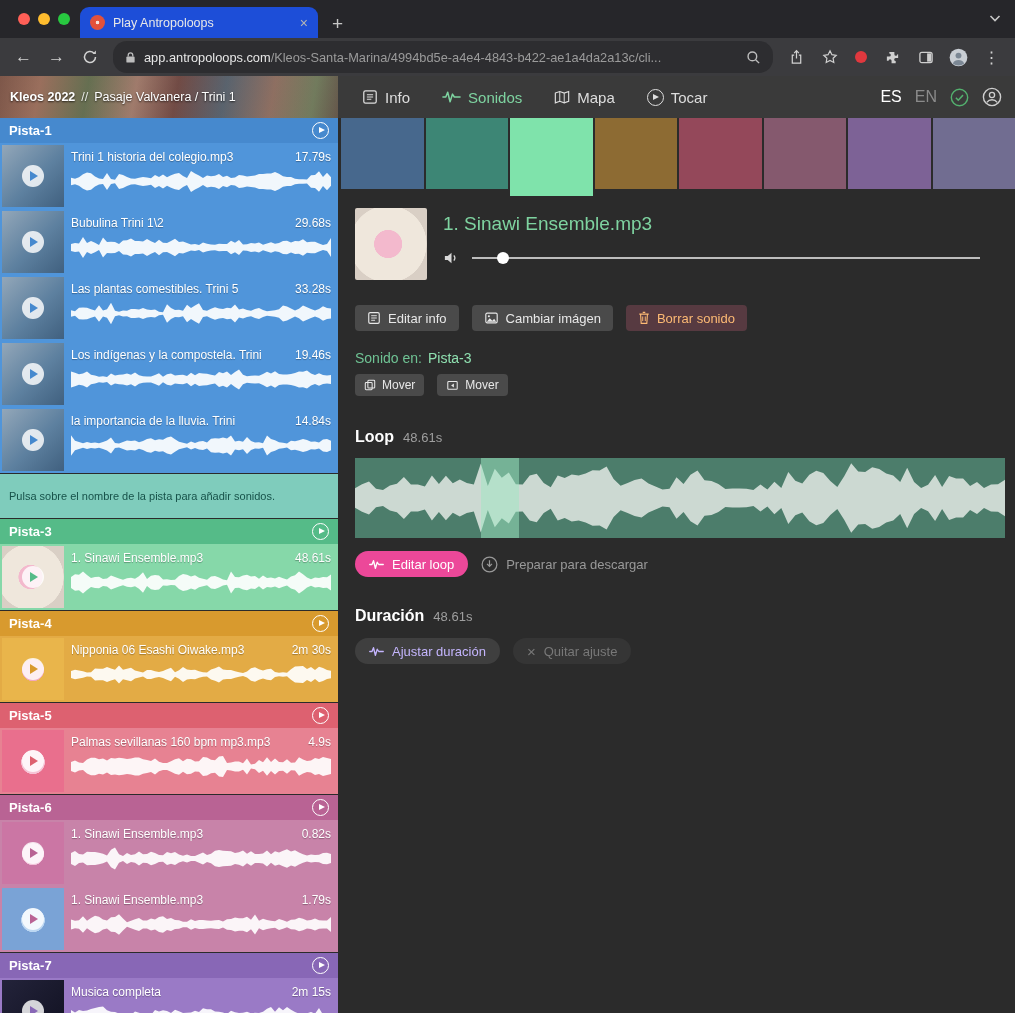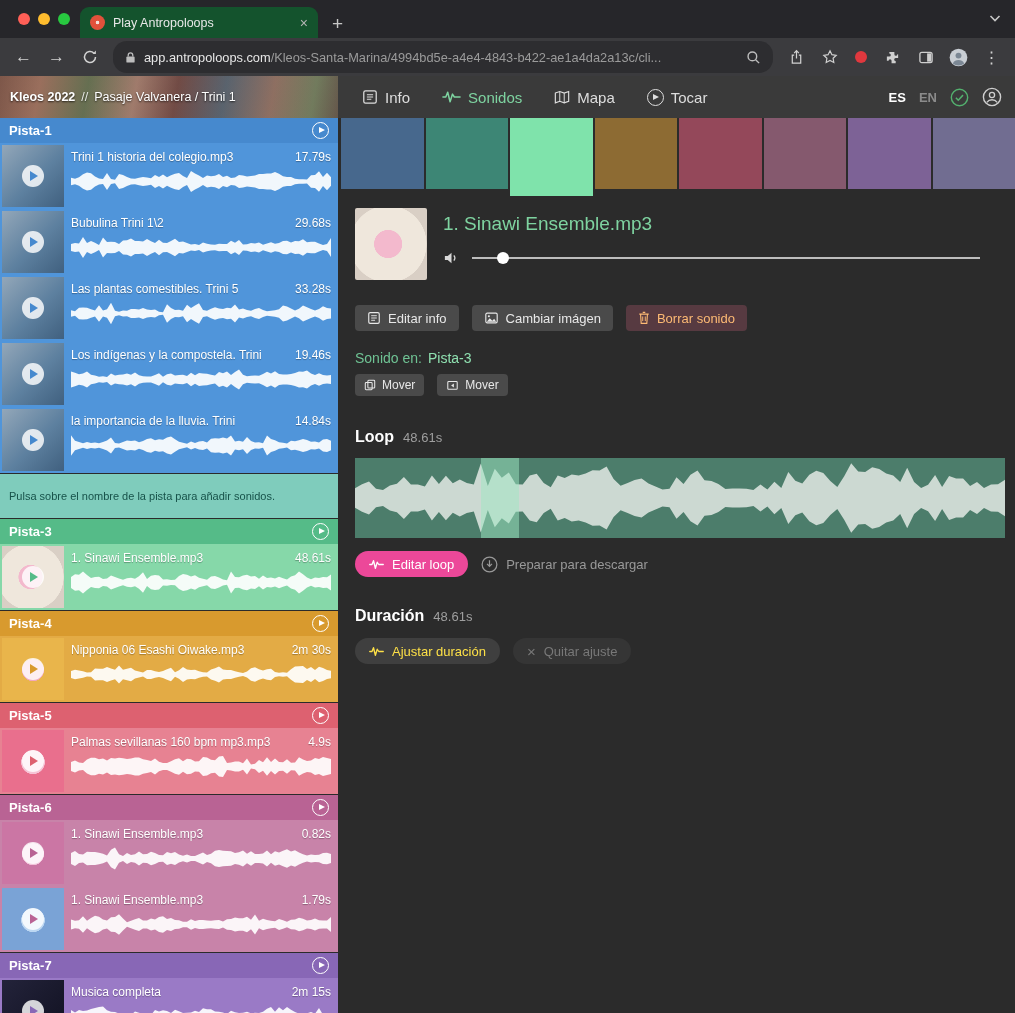--- a/index.html
+++ b/index.html
@@ -5,21 +5,21 @@
   *{box-sizing:border-box;margin:0;padding:0}
   html,body{width:1015px;height:1013px;overflow:hidden;background:#2b2b2b;
     font-family:"Liberation Sans", sans-serif;}
   .window{width:1015px;height:1013px;display:flex;flex-direction:column}
 
   
   .tabstrip{height:38px;background:#26262a;position:relative;display:flex;align-items:flex-end;flex:none}
   .traffic{position:absolute;left:18px;top:13px;display:flex;gap:8px}
   .tl{width:12px;height:12px;border-radius:50%;display:inline-block}
   .tl-red{background:#ff5f57}.tl-yellow{background:#febc2e}.tl-green{background:#28c840}
-  .tab{margin-left:80px;width:238px;height:31px;background:#14532d;border-radius:9px 9px 0 0;
+  .tab{margin-left:80px;width:238px;height:31px;background:#1d4ed8;border-radius:9px 9px 0 0;
     display:flex;align-items:center;padding:0 10px;gap:8px}
   .favicon{width:15px;height:15px;border-radius:50%;flex:none;
     background:radial-gradient(circle,#f4e0d8 0 18%,#e2513b 19%)}
   .tab-title{font-size:12.5px;color:#e8e8e8;flex:1;white-space:nowrap;overflow:hidden}
   .tab-close{color:#b5b5b5;font-size:14px;line-height:1;cursor:default}
   .newtab{color:#c6c6c6;font-size:19px;margin-left:14px;align-self:center;margin-top:10px}
   .tab-chevron{position:absolute;right:14px;top:14px;color:#c6c6c6;display:flex}
 
   .toolbar{height:38px;background:#3b3b3e;display:flex;align-items:center;padding:0 10px;gap:6px;flex:none}
   .tbtn{width:27px;height:27px;display:flex;align-items:center;justify-content:center;color:#d2d2d2;
@@ -38,21 +38,21 @@
     font-size:12.5px;color:#fff;text-shadow:0 1px 2px rgba(0,0,0,.7);overflow:hidden;white-space:nowrap;
     background:
       linear-gradient(rgba(40,30,30,.25),rgba(40,30,30,.25)),
       linear-gradient(100deg,#9a6a58 0,#c08a72 12%,#7a8a62 26%,#c89a86 40%,#8a5a52 52%,#6a7a88 66%,#b08a78 80%,#8a9a72 92%,#7a6a5a 100%)}
   .crumb-strong{font-weight:bold}
   .crumb-sep{opacity:.85}
   .app-nav{display:flex;align-items:center;gap:32px;padding-left:24px;color:#dedede;font-size:15px}
   .nav-item{display:flex;align-items:center;gap:7px;cursor:default}
   .nav-item.active{color:#7ed3a0}
   .header-right{margin-left:auto;display:flex;align-items:center;gap:13px;padding-right:13px}
-  .lang{font-size:13px;color:#8b8b8b;font-weight:bold}
+  .lang{font-size:16px;color:#8b8b8b;font-weight:normal}
   .lang.active{color:#ffffff}
   .hicon{display:flex}
 
   
   .app-body{display:flex;height:895px;flex:none}
   .sidebar{width:338px;flex:none;overflow:hidden;background:#2b2b2b}
   .content{flex:1;background:#2b2b2b;overflow:hidden;padding-left:3px}
 
   
   .track{margin-bottom:1px}
@@ -110,21 +110,21 @@
   .sonido-label{color:#6fc394}
   .sonido-track{color:#8fe0b0}
   .section-h{font-size:16px;color:#fff;font-weight:bold;display:flex;align-items:baseline}
   .sec-val{font-size:13px;color:#9f9f9f;font-weight:normal;margin-left:9px}
   .loop-wave{height:80px;background:#4c7d6b;position:relative}
   .wave-big{height:100%;margin:0}
   .loop-sel{position:absolute;left:126px;top:0;width:38px;height:100%;background:rgba(158,232,193,.5)}
   .pill{display:inline-flex;align-items:center;gap:8px;border:none;border-radius:14px;height:26px;
     padding:0 14px;font-size:13px;font-family:inherit;cursor:default}
   .pill-green{background:#ec4899;color:#fff}
-  .pill-dark{background:#3f3f3f;color:#fde047}
+  .pill-dark{background:#3f3f3f;color:#c4b5fd}
   .pill-ghost{background:#353535;color:#787878}
   .xico{font-size:15px;line-height:1}
   .linkbtn{background:none;border:none;color:#999;font-size:13px;display:inline-flex;gap:8px;
     align-items:center;font-family:inherit;cursor:default}
 </style>
 </head>
 <body>
 
 <div class="window">
 

